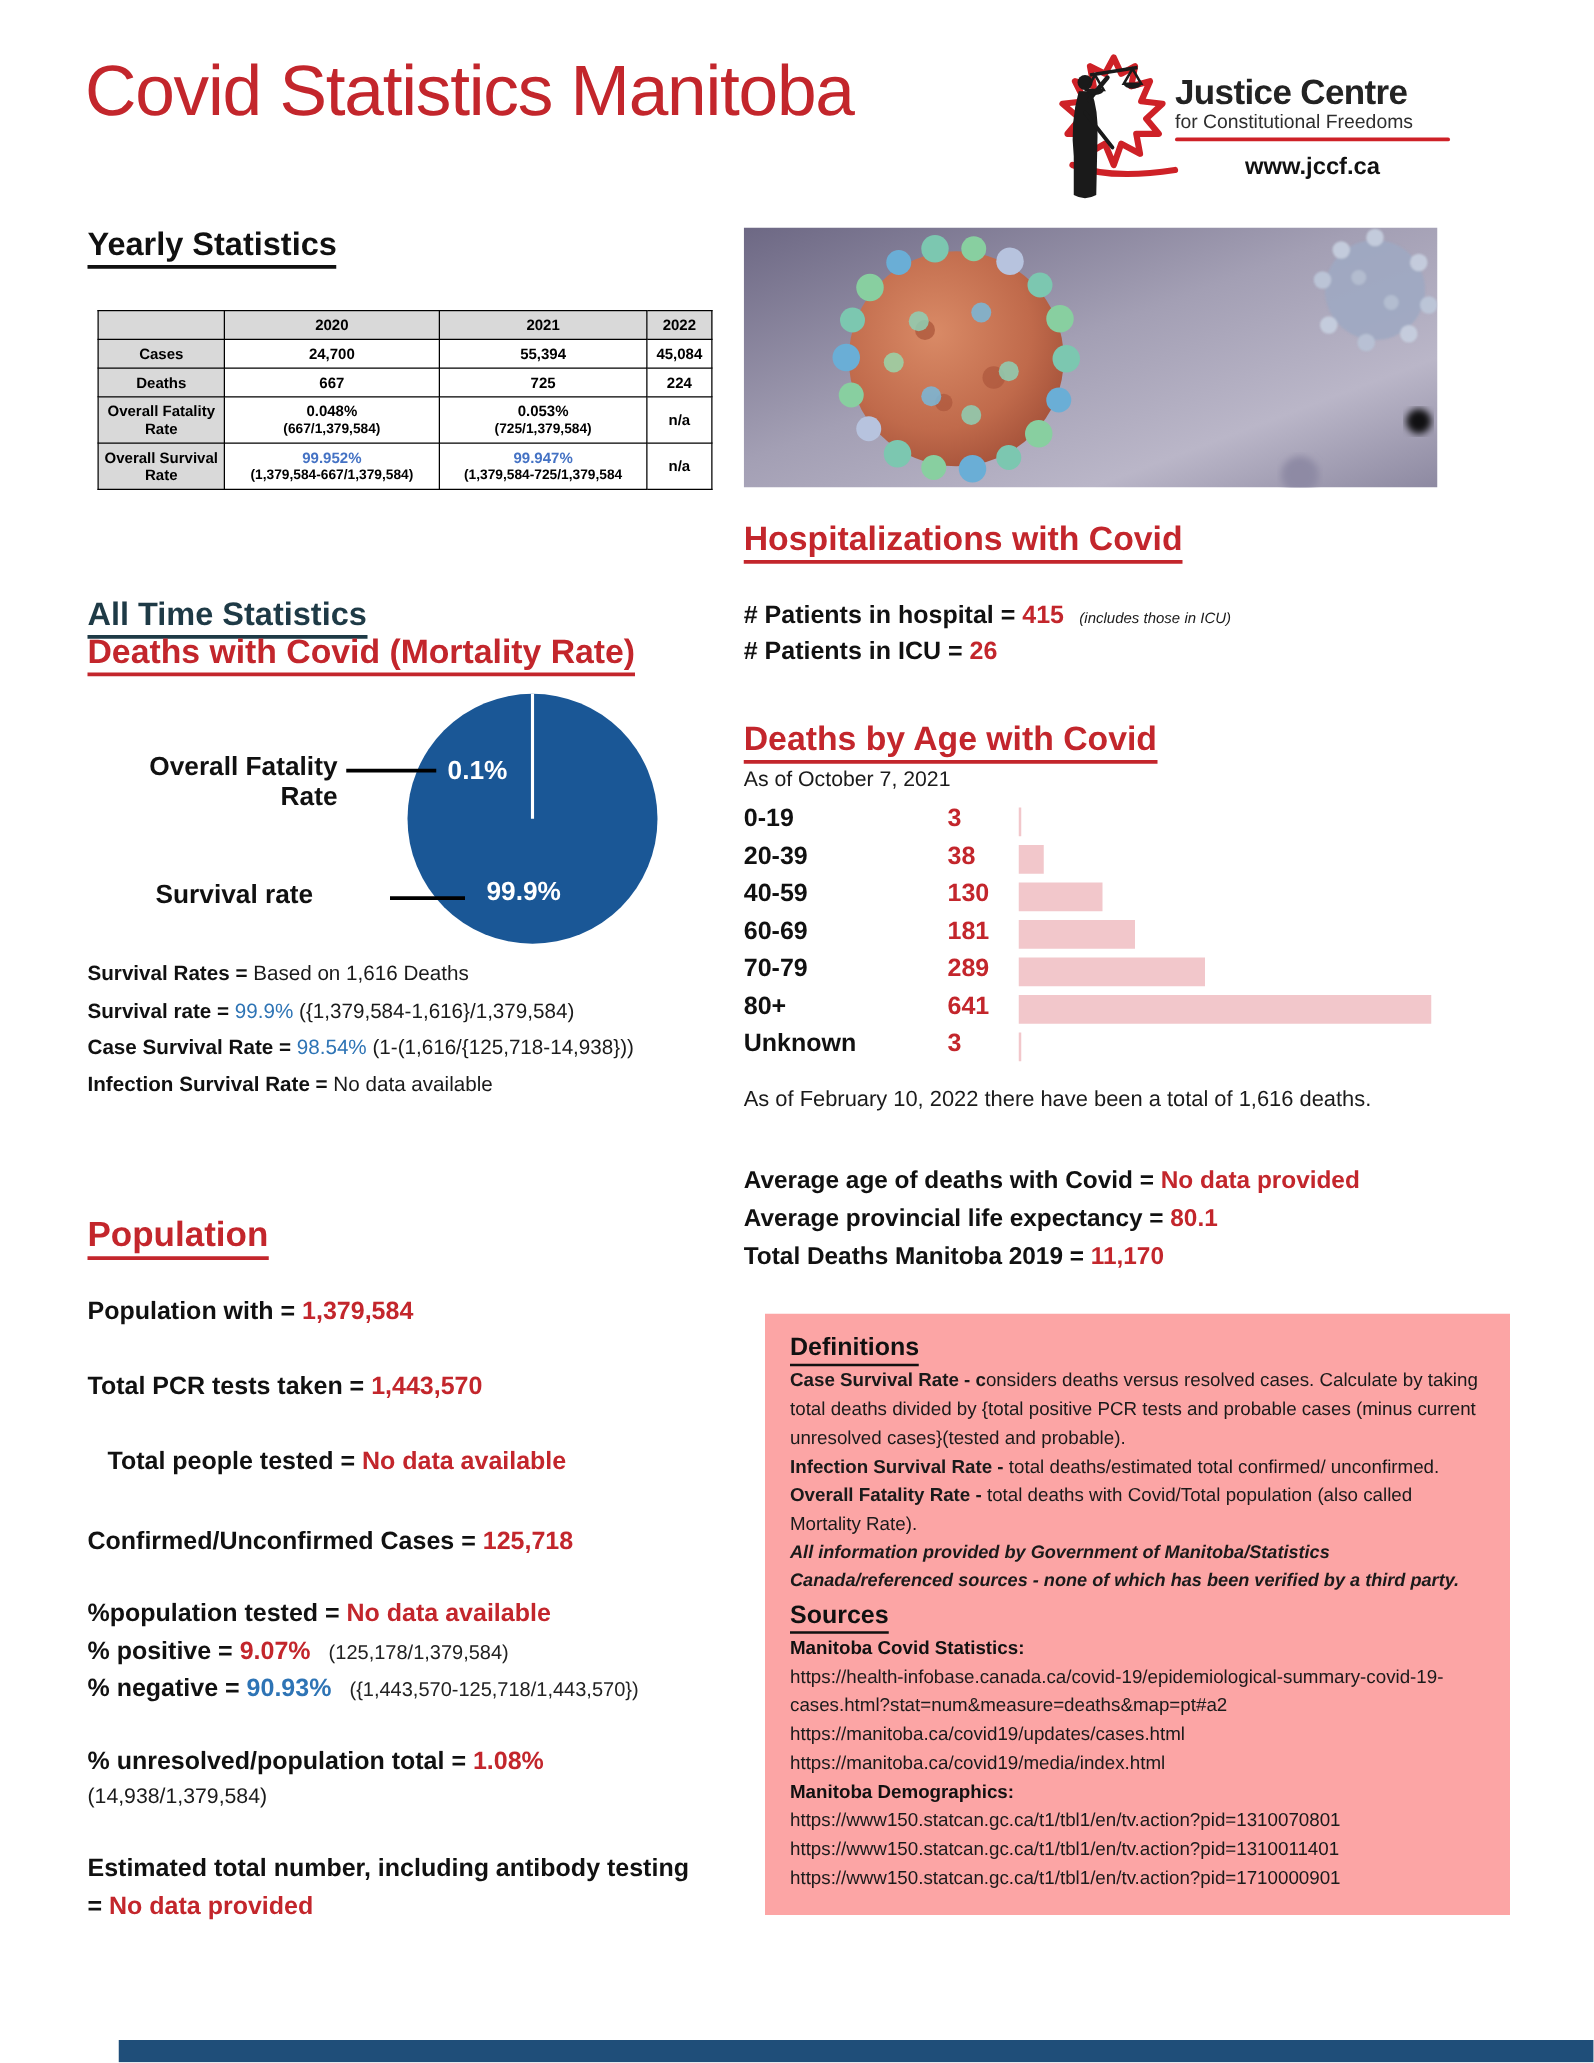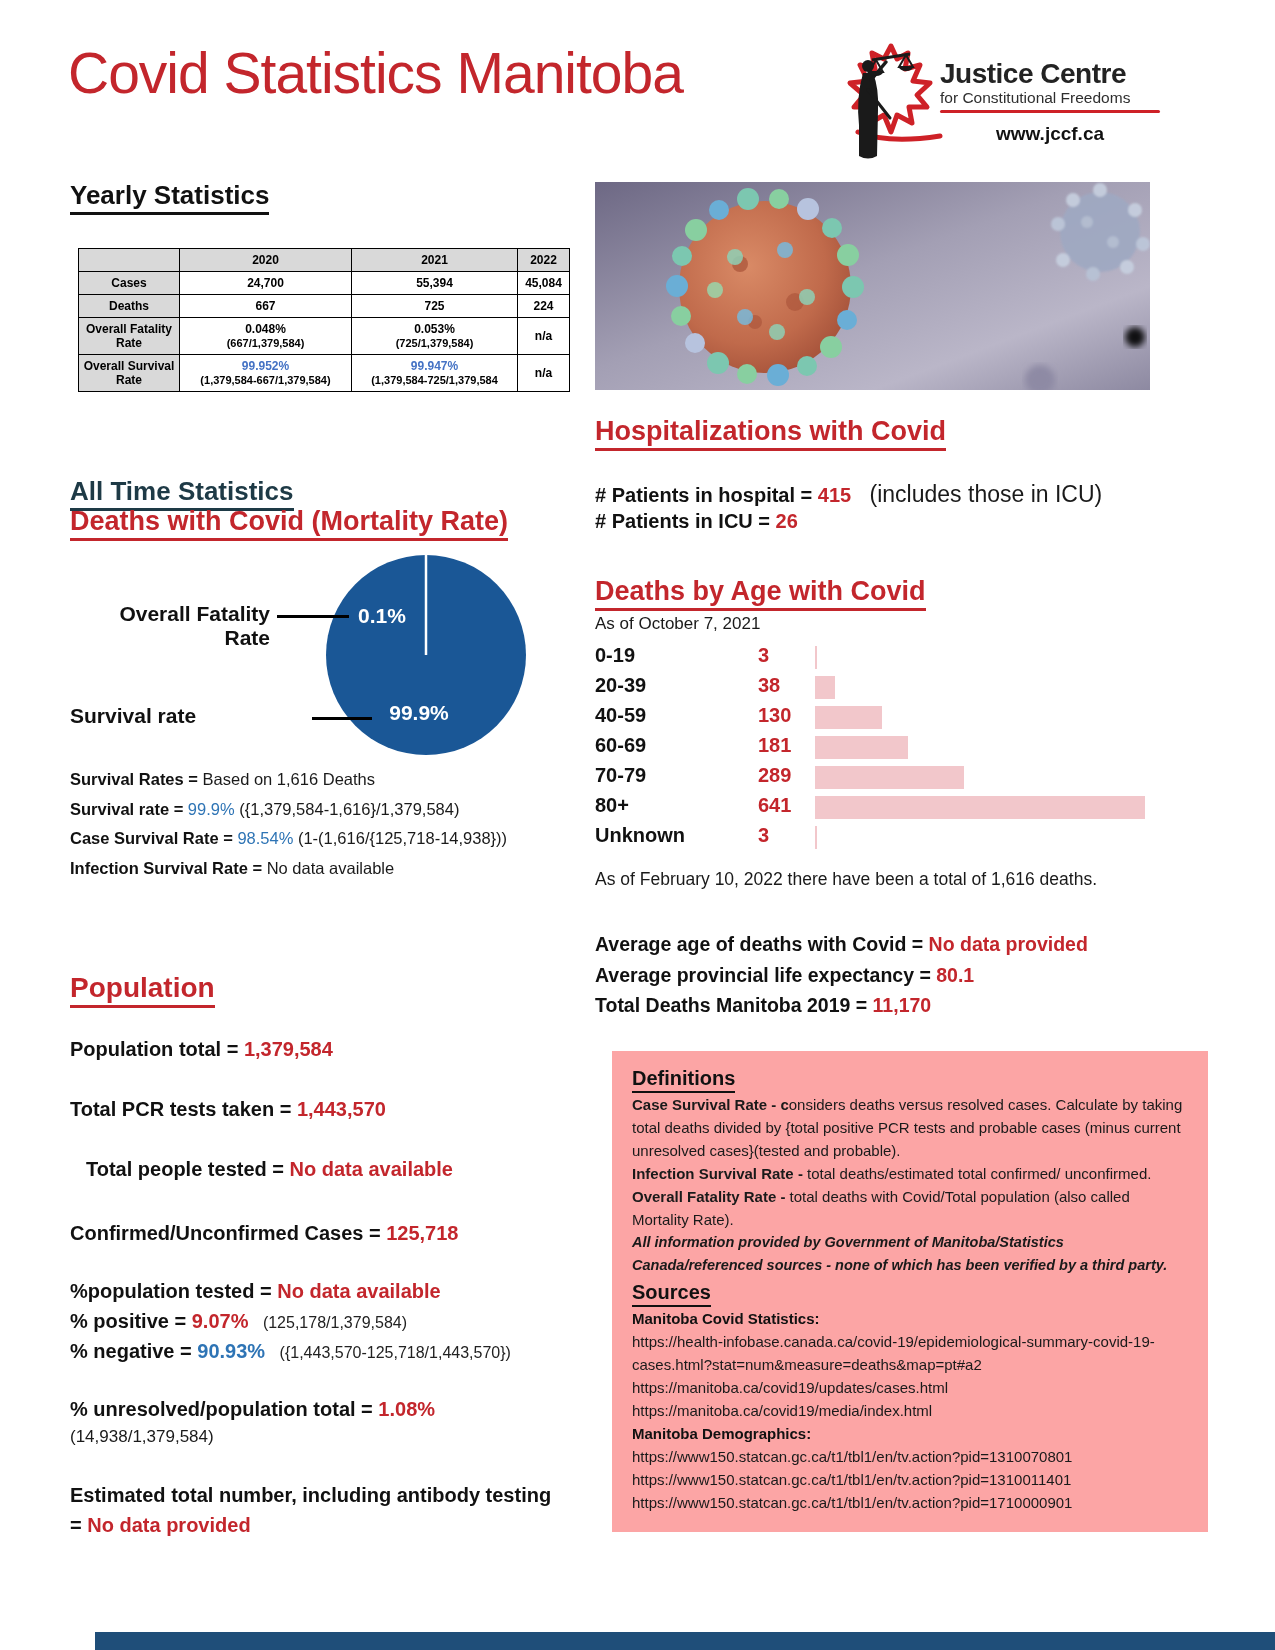--- a/index.html
+++ b/index.html
@@ -42,21 +42,21 @@
   .notes{left:70px;top:765px;font-size:16.5px;line-height:29.5px;color:#1a1a1a;}
   .notes b{color:#111;}
   .steel{color:#2E74B5;font-weight:normal;}
 
   
   .stat{font-size:20px;font-weight:bold;color:#111;white-space:nowrap;}
   .red-v{color:#C3262C;}
   .blue-v{color:#2E74B5;}
   .formula{font-size:16px;font-weight:normal;color:#222;}
   .plain{font-size:17px;font-weight:normal;color:#1a1a1a;}
-  .italic-note{font-size:23px;font-weight:normal;color:#1a1a1a;}
+  .italic-note{font-size:12px;font-weight:normal;font-style:italic;color:#1a1a1a;}
 
   
   .age-rows{left:595px;top:644px;width:555px;}
   .age-row{position:relative;height:30px;}
   .age{position:absolute;left:0;top:0;font-size:20px;font-weight:bold;color:#111;}
   .cnt{position:absolute;left:163px;top:0;font-size:20px;font-weight:bold;color:#C3262C;}
   .bar{position:absolute;left:220px;top:2px;height:23px;background:#F2C7CB;}
 
   .avg-lines{left:595px;top:929px;font-size:19.5px;font-weight:bold;line-height:30.5px;color:#111;}
 
@@ -168,35 +168,35 @@
   </div>
 
   <svg class="abs" style="left:324px;top:553px;" width="204" height="204">
     <circle cx="102" cy="102" r="100" fill="#1A5796"></circle>
     <line x1="102" y1="102" x2="102" y2="2" stroke="#FFFFFF" stroke-width="2.5"></line>
     <text x="58" y="70" fill="#FFFFFF" font-size="21" font-weight="bold" text-anchor="middle" font-family="Liberation Sans, sans-serif">0.1%</text>
     <text x="95" y="167" fill="#FFFFFF" font-size="21" font-weight="bold" text-anchor="middle" font-family="Liberation Sans, sans-serif">99.9%</text>
   </svg>
   <div class="abs pie-label" style="left:70px;top:602px;width:200px;text-align:right;">Overall Fatality Rate</div>
   <div class="abs callout-line" style="left:277px;top:615px;width:72px;"></div>
-  <div class="abs pie-label" style="left:70px;top:704px;width:235px;text-align:left;">Survival rate</div>
+  <div class="abs pie-label" style="left:70px;top:704px;width:235px;text-align:center;">Survival rate</div>
   <div class="abs callout-line" style="left:312px;top:717px;width:60px;"></div>
 
   <div class="abs notes">
     <div><b>Survival Rates =</b><span> Based on 1,616  Deaths</span></div>
     <div><b>Survival rate =</b><span class="steel"> 99.9%</span><span> ({1,379,584-1,616}/1,379,584)</span></div>
     <div><b>Case Survival Rate =</b><span class="steel"> 98.54%</span><span> (1-(1,616/{125,718-14,938}))</span></div>
     <div><b>Infection Survival Rate =</b><span> No data available</span></div>
   </div>
 
   <div class="abs" style="left:70px;top:972px;">
     <span class="h-red und-red" style="font-size:28px;">Population</span>
   </div>
   <div class="abs stat" style="left:70px;top:1038px;">
-    <span>Population total = </span><span class="red-v">1,379,584</span>
+    <span>Population with = </span><span class="red-v">1,379,584</span>
   </div>
   <div class="abs stat" style="left:70px;top:1098px;">
     <span>Total PCR tests taken = </span><span class="red-v">1,443,570</span>
   </div>
   <div class="abs stat" style="left:70px;top:1158px;margin-left:16px;">
     <span>Total people tested = </span><span class="red-v">No data available</span>
   </div>
   <div class="abs stat" style="left:70px;top:1222px;">
     <span>Confirmed/Unconfirmed Cases = </span><span class="red-v">125,718</span>
   </div>

